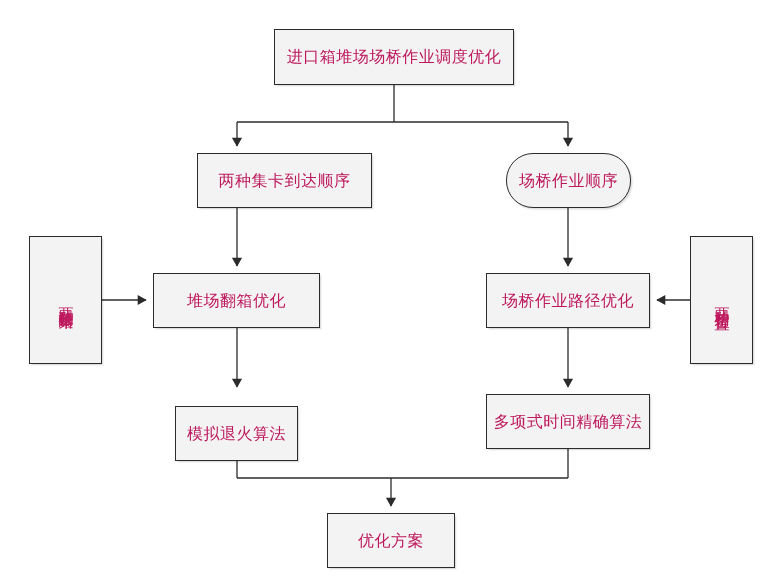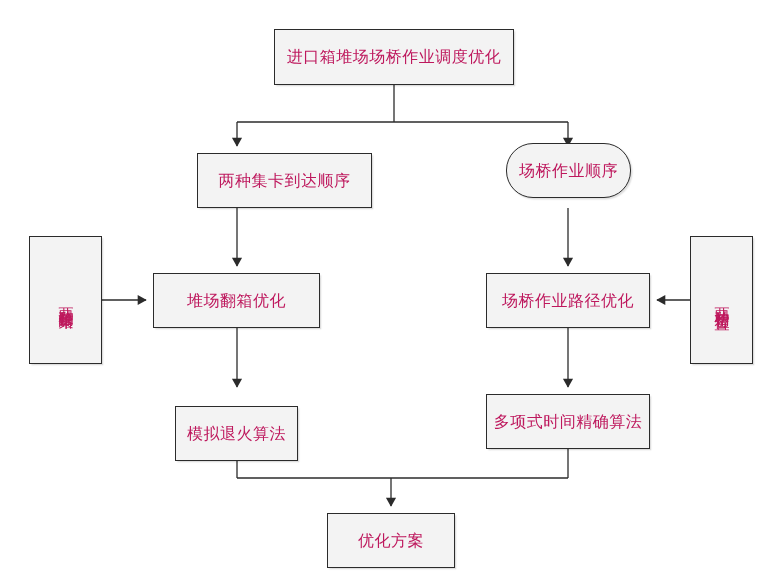--- a/index.html
+++ b/index.html
@@ -102,21 +102,21 @@
   </svg>
 
   <div class="node" style="left:274px; top:29px; width:240px; height:56px;">
     <span class="label">进口箱堆场场桥作业调度优化</span>
   </div>
 
   <div class="node" style="left:149px; top:153px; width:175px; height:55px;margin-left:48px;">
     <span class="label">两种集卡到达顺序</span>
   </div>
 
-  <div class="node" style="left:506px; top:143px; width:125px; height:55px;border-radius:27px;">
+  <div class="node" style="left:506px; top:153px; width:125px; height:55px;border-radius:27px;">
     <span class="label">场桥作业顺序</span>
   </div>
 
   <div class="node vertical" style="left:29px; top:236px; width:73px; height:128px;">
     <span class="label">两种翻箱策略</span>
   </div>
 
   <div class="node vertical" style="left:690px; top:236px; width:63px; height:128px;">
     <span class="label">两种初始位置</span>
   </div>

